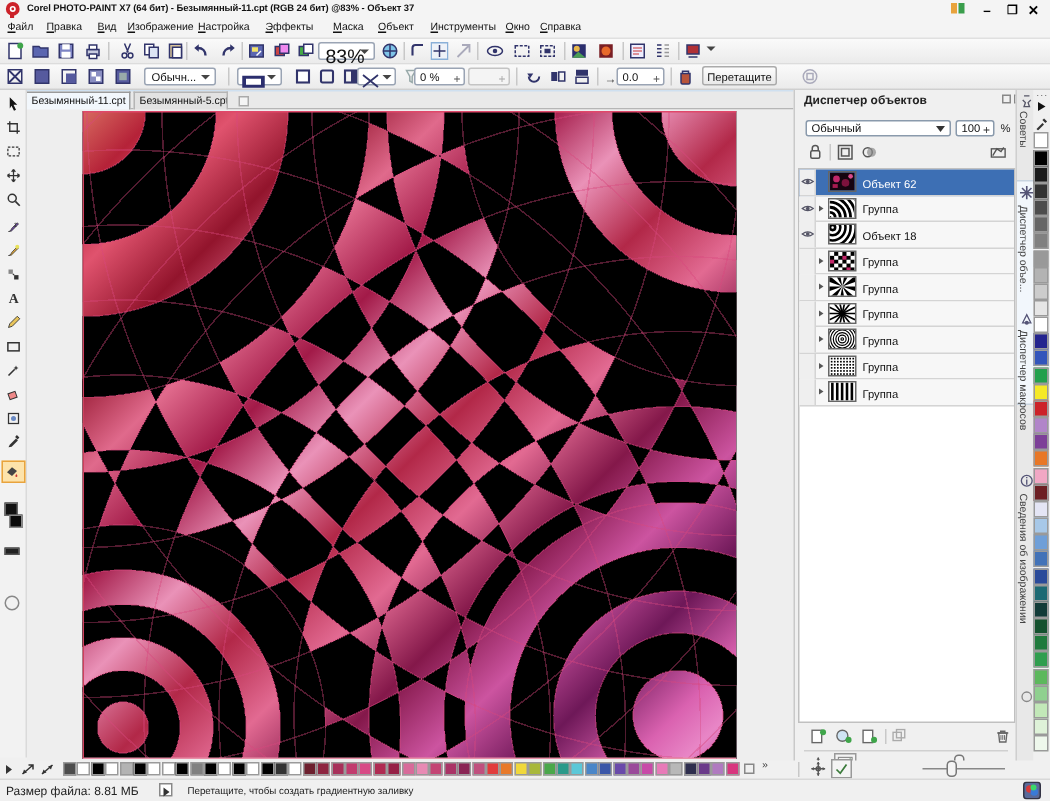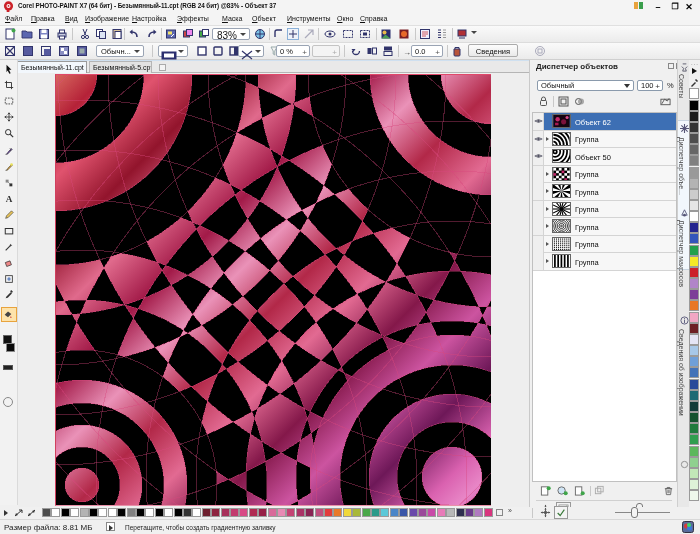--- a/index.html
+++ b/index.html
@@ -172,21 +172,21 @@
         <path d="M6 9l3-3" stroke="#fff"></path>
       </svg>
       <svg class="ti" style="left:182px" viewBox="0 0 12 12">
         <rect x="1.5" y="3" width="6" height="6" fill="#c44" stroke="#31346b"></rect>
         <rect x="4.5" y="1.5" width="6" height="6" fill="#e8e" stroke="#31346b"></rect>
       </svg>
       <svg class="ti" style="left:198px" viewBox="0 0 12 12">
         <rect x="1.5" y="3" width="6" height="6" fill="#4a4" stroke="#31346b"></rect>
         <rect x="4.5" y="1.5" width="6" height="6" fill="#fff" stroke="#31346b"></rect>
       </svg>
-      <div style="position:absolute;left:212px;top:2px;width:38px;height:12px;background:#fff;border:1px solid #9aa4b4;border-radius:2px;font-size:10px;padding:1px 0 0 4px;color:#111;">83%<span style="position:absolute;right:3px;top:4px;width:0;height:0;border-top:3.5px solid #444;border-left:3px solid transparent;border-right:3px solid transparent;"></span></div>
+      <div style="position:absolute;left:212px;top:2px;width:38px;height:12px;background:#fff;border:1px solid #9aa4b4;border-radius:2px;font-size:13px;padding:1px 0 0 4px;color:#111;">83%<span style="position:absolute;right:3px;top:4px;width:0;height:0;border-top:3.5px solid #444;border-left:3px solid transparent;border-right:3px solid transparent;"></span></div>
       <svg class="ti" style="left:254px" viewBox="0 0 12 12">
         <circle cx="6" cy="6" r="4.5" fill="#7ec4e8" stroke="#31346b"></circle>
         <path d="M6 1.5v9M1.5 6h9" stroke="#31346b"></path>
       </svg>
       <div class="sep" style="left:269px"></div>
       <svg class="ti" style="left:273px" viewBox="0 0 12 12">
         <path d="M2 9V4a2 2 0 012-2h5" stroke="#31346b" stroke-width="1.4" fill="none"></path>
       </svg>
       <svg class="ti" style="left:287px" viewBox="0 0 12 12">
         <rect x="0.5" y="0.5" width="11" height="11" fill="#eef2f8" stroke="#8ab0d8"></rect>
@@ -299,21 +299,21 @@
         <rect x="2" y="6.5" width="8" height="4" fill="none" stroke="#31346b"></rect>
       </svg>
       <div class="sep" style="left:398px"></div>
       <span style="position:absolute;left:403px;top:5px;font-size:8px;color:#333;">→</span>
       <div style="position:absolute;left:411px;top:2px;width:32px;height:12px;background:#fff;border:1px solid #9aa4b4;border-radius:2px;font-size:7.5px;padding:1px 0 0 3px;color:#111;">0.0<span style="position:absolute;right:2px;top:2px;font-size:8px;color:#555;">+</span></div>
       <div class="sep" style="left:447px"></div>
       <svg class="ti" style="left:451px" viewBox="0 0 12 12">
         <path d="M3 4h6v6a1 1 0 01-1 1H4a1 1 0 01-1-1z" fill="#b8543a" stroke="#31346b"></path>
         <path d="M4 4V2.5h4V4" stroke="#31346b" fill="none"></path>
       </svg>
-      <div style="position:absolute;left:468px;top:1px;width:50px;height:13px;background:linear-gradient(#fdfdfd,#e9e9e9);border:1px solid #ababab;border-radius:2px;font-size:7.5px;text-align:center;padding-top:2px;color:#111;">Сведения</div>
+      <div style="position:absolute;left:468px;top:1px;width:50px;height:13px;background:linear-gradient(#fdfdfd,#e9e9e9);border:1px solid #ababab;border-radius:2px;font-size:7.5px;text-align:center;padding-top:2px;color:#111;">Перетащите</div>
       <svg class="ti" style="left:534px" viewBox="0 0 12 12">
         <circle cx="6" cy="6" r="4.5" fill="none" stroke="#aab"></circle>
         <rect x="4" y="4" width="4" height="4" fill="none" stroke="#aab"></rect>
       </svg>
     </div>
 
   <div id="tabbar">
     <div class="tab active" style="left:-1px;width:70px;">Безымянный-11.cpt</div>
     <div class="tab inactive" style="left:71px;width:63px;">Безымянный-5.cpt</div>
       <div style="position:absolute;left:141px;top:3px;width:7px;height:7px;border:1px solid #aaa;background:#f4f4f4"></div>
@@ -454,21 +454,21 @@
           </div>
           <svg style="position:absolute;left:19px;top:1px;width:19px;height:14px;border:1px solid #666" viewBox="0 0 19 14">
             <rect width="19" height="14" fill="#fff"></rect>
             <circle cx="2" cy="2" r="2" fill="none" stroke="#000" stroke-width="2"></circle>
             <circle cx="2" cy="2" r="6" fill="none" stroke="#000" stroke-width="2"></circle>
             <circle cx="2" cy="2" r="10" fill="none" stroke="#000" stroke-width="2"></circle>
             <circle cx="2" cy="2" r="14" fill="none" stroke="#000" stroke-width="2"></circle>
             <circle cx="2" cy="2" r="18" fill="none" stroke="#000" stroke-width="2"></circle>
             <circle cx="2" cy="2" r="22" fill="none" stroke="#000" stroke-width="2"></circle>
           </svg>
-          <div class="lbl" style="left:42px">Объект 50</div>
+          <div class="lbl" style="left:42px">Объект 18</div>
         </div>
         <div class="row" style="top:52.5px">
           <div class="eye"></div>
           <div class="arrow"></div>
           <svg style="position:absolute;left:19px;top:1px;width:19px;height:14px;border:1px solid #666" viewBox="0 0 19 14">
             <rect width="19" height="14" fill="#000"></rect>
             <rect x="0.0" y="0" width="3.2" height="3" fill="#fff"></rect>
             <rect x="0.0" y="6" width="3.2" height="3" fill="#c2286a"></rect>
             <rect x="0.0" y="12" width="3.2" height="3" fill="#fff"></rect>
             <rect x="3.2" y="3" width="3.2" height="3" fill="#fff"></rect>

